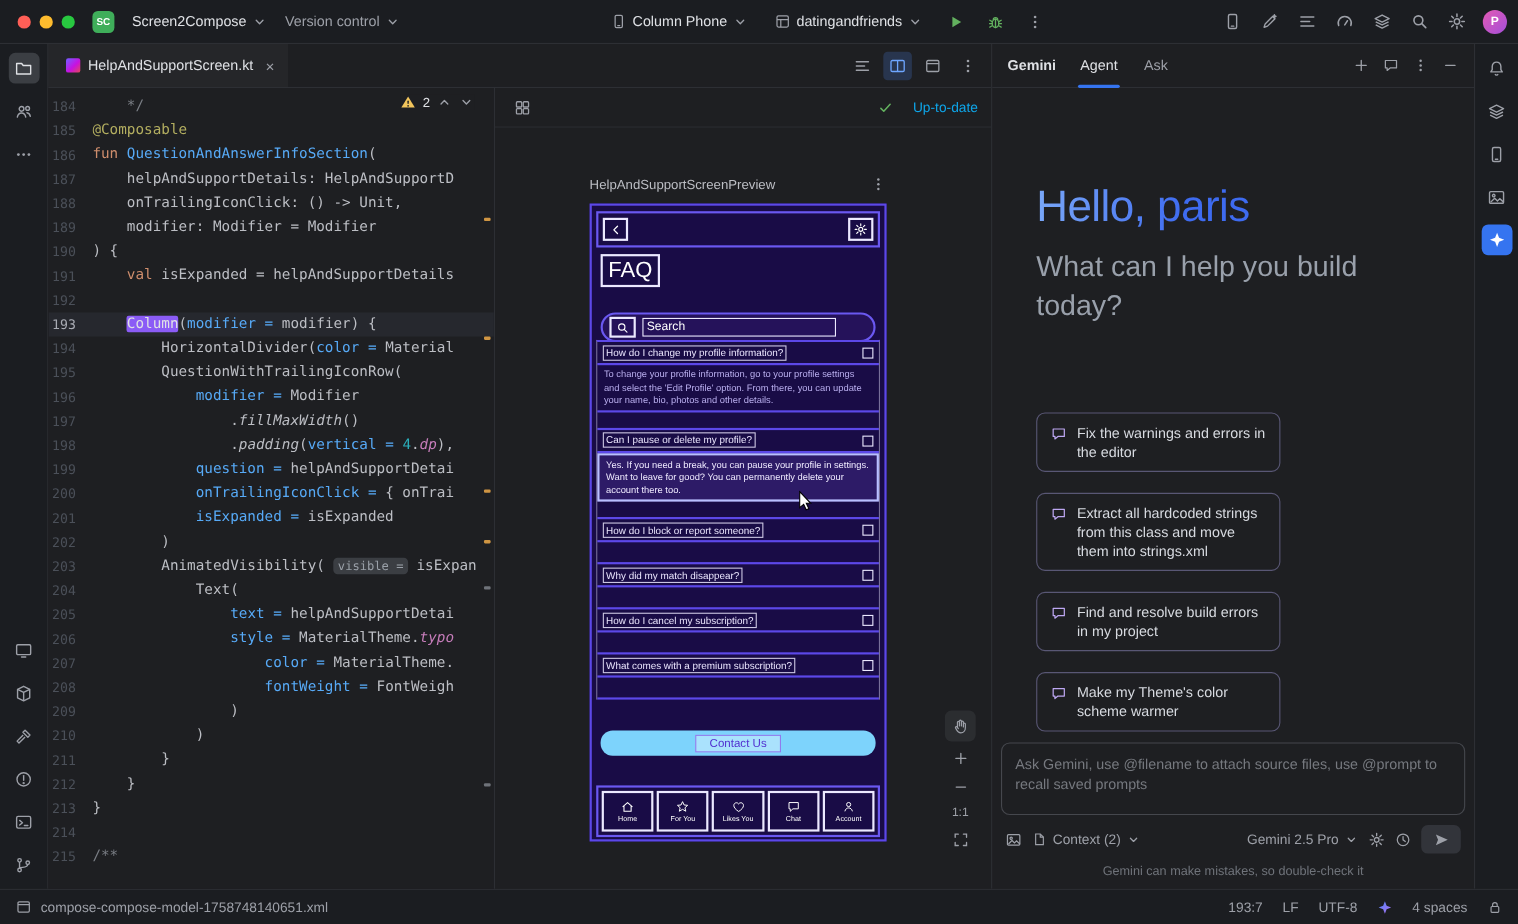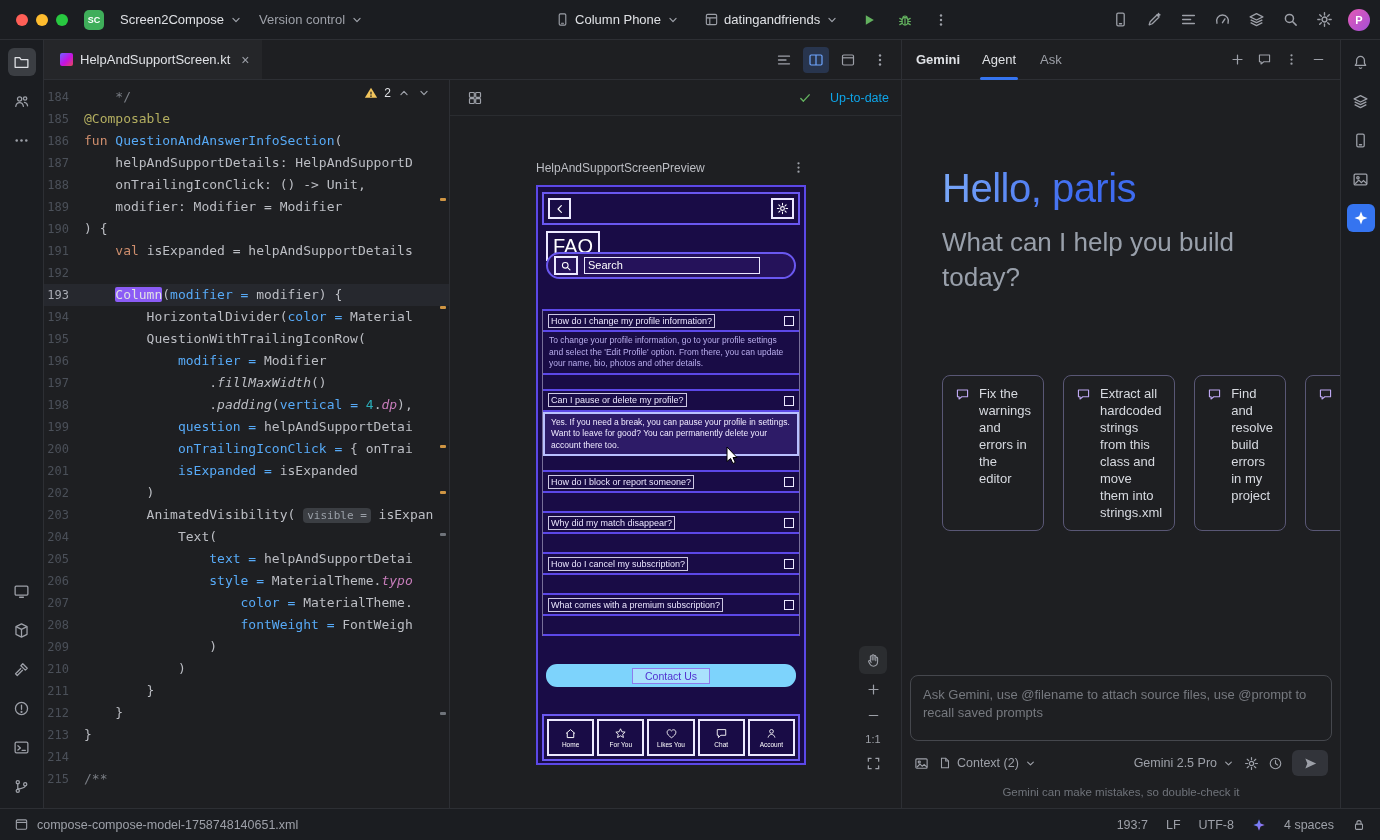--- a/index.html
+++ b/index.html
@@ -63,21 +63,21 @@
   .pv-status{margin-left:auto;display:flex;align-items:flex-end;gap:18px;color:#0ea5e9;font-size:12.5px}
   .pv-canvas{flex:1;position:relative;overflow:hidden}
   .pv-label{position:absolute;left:86px;top:44px;width:270px;display:flex;align-items:center;color:#bcbec4;font-size:12px}
   .pv-label .ic{margin-left:auto}
   
   .phone{position:absolute;left:86px;top:69px;width:270px;height:580px;border:2px solid #5c48e8;background:#190c46}
   .ph-appbar{position:absolute;left:4px;right:4px;top:5px;height:33px;border:2px solid #6a58f0}
   .ph-iconbox{position:absolute;top:4px;width:23px;height:21px;border:2px solid #ece9ff;display:grid;place-items:center;color:#fff}
   .ph-back{left:4px}.ph-gearbox{right:4px}
   .ph-title{position:absolute;left:8px;top:44px;height:30px;line-height:26px;padding:0 5px;border:2px solid #ece9ff;color:#fff;font-size:20px}
-  .ph-search{position:absolute;left:8px;right:8px;top:65px;height:27px;border:2px solid #6a58f0;border-radius:14px;background:#25125a}
+  .ph-search{position:absolute;left:8px;right:8px;top:97px;height:27px;border:2px solid #6a58f0;border-radius:14px;background:#25125a}
   .ph-s-icon{position:absolute;left:6px;top:2px;width:24px;height:19px;border:2px solid #ece9ff;display:grid;place-items:center;color:#fff}
   .ph-s-field{position:absolute;left:36px;top:3px;width:176px;height:17px;border:1px solid #ece9ff;color:#fff;font-size:11px;line-height:15px;padding-left:3px}
   .ph-list{position:absolute;left:4px;right:4px;top:122px;border-top:2px solid #5c48e8;border-left:1px solid rgba(236,233,255,.45);border-right:1px solid rgba(236,233,255,.45)}
   .fq{height:21px;border-bottom:2px solid #5c48e8;display:flex;align-items:center;padding:0 5px;position:relative}
   .fq-text{font-size:9px;color:#eae5fd;border:1px solid rgba(236,233,255,.85);padding:0 2px;line-height:12px;white-space:nowrap}
   .fq-box{position:absolute;right:5px;top:5px;width:10px;height:10px;border:1.5px solid #ece9ff}
   .fa{border-bottom:2px solid #5c48e8;padding:3px 6px;font-size:8.5px;line-height:11.5px;color:#b9aeee}
   .fa.sel{background:#2d1b67;border:2px solid #b9c0ff;color:#efeaff}
   .fsp{height:20px;border-bottom:2px solid #5c48e8}
   .fsp.short{height:16px}
@@ -97,21 +97,21 @@
   .gm-header{height:40px;flex:none;display:flex;align-items:center;gap:20px;padding:0 14px;border-bottom:1px solid #2d2f34}
   .gm-title{font-weight:700}
   .gm-tabs{display:flex;gap:20px;height:40px}
   .gm-tab{color:#9da0a8;position:relative;height:40px;display:flex;align-items:center;padding:0 2px}
   .gm-tab.active{color:#dfe1e5}
   .gm-tab.active::after{content:"";position:absolute;left:0;right:0;bottom:0;height:2.5px;background:#3574f0;border-radius:2px}
   .gm-hicons{margin-left:auto;display:flex;gap:12px;align-items:center;color:#9da0a8}
   .gm-body{flex:1;padding:0 24px 0 40px;overflow:hidden}
   .gm-greet{margin-top:86px;font-size:40px;letter-spacing:-.5px;background:linear-gradient(90deg,#79a7f8,#3e6bf0 70%);-webkit-background-clip:text;background-clip:text;color:transparent;width:max-content}
   .gm-sub{margin-top:14px;font-size:26px;line-height:35px;color:#99a0ab;max-width:330px}
-  .gm-cards{margin-top:80px;display:flex;flex-direction:row;gap:19px}
+  .gm-cards{margin-top:80px;display:flex;flex-direction:column;gap:19px}
   .gm-card{width:222px;border:1px solid #595775;border-radius:8px;padding:9px 12px;display:flex;gap:9px;font-size:13px;line-height:17px;color:#d7dae0;align-items:flex-start}
   .gm-card .ic{margin-top:2px;color:#bda7f2}
   .gm-footer{flex:none;padding:8px 8px 0}
   .gm-inputbox{border:1px solid #45474d;border-radius:8px;padding:8px 10px;height:66px}
   .gm-inputbox textarea{width:100%;height:100%;background:transparent;border:none;outline:none;resize:none;color:#bcbec4;font:13px/17.5px "Liberation Sans",sans-serif}
   .gm-inputbox textarea::placeholder{color:#76797f}
   .gm-tools{display:flex;align-items:center;gap:9px;margin-top:9px;color:#9da0a8;font-size:12.5px;padding:0 4px}
   .gm-chip{display:flex;align-items:center;gap:5px;color:#9da0a8}
   .gm-tools .grow{flex:1}
   .gm-send{width:36px;height:26px;border-radius:6px;background:#32343a;display:grid;place-items:center;color:#9da0a8}

